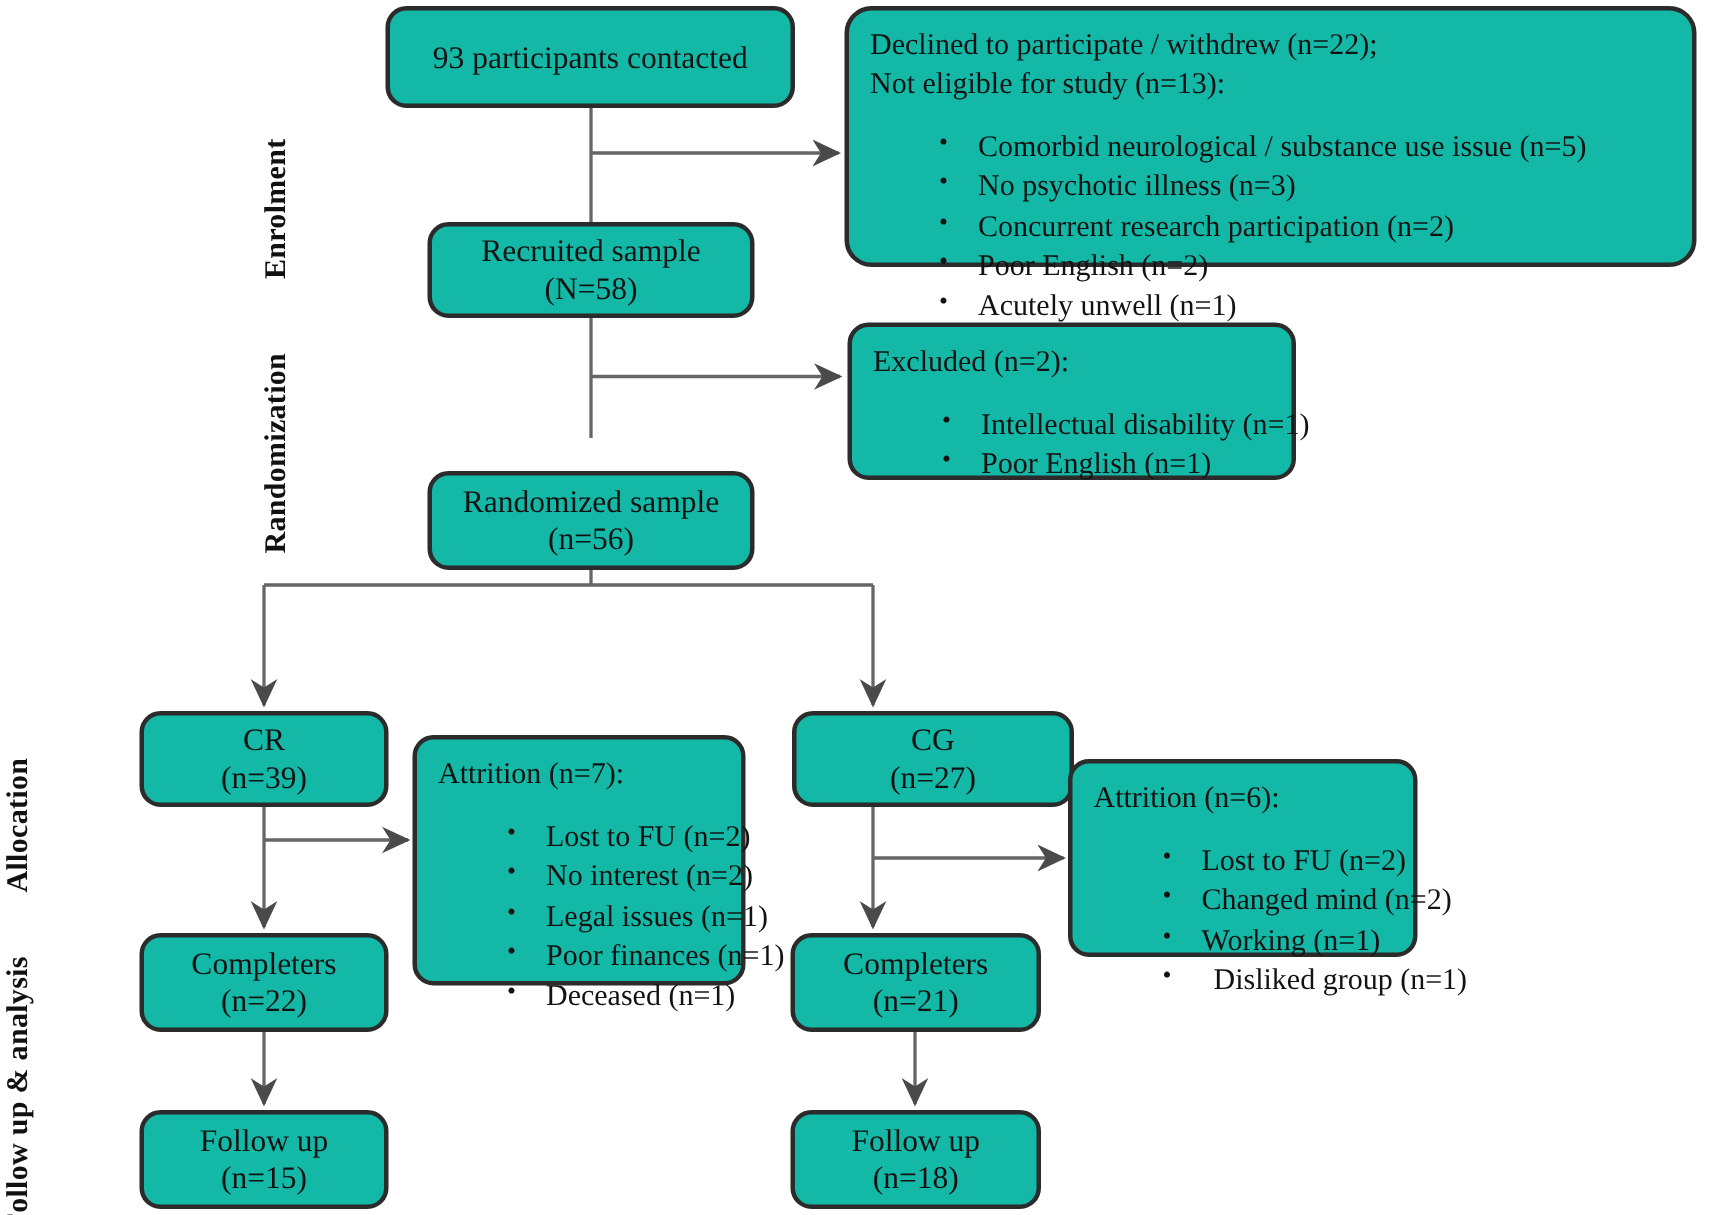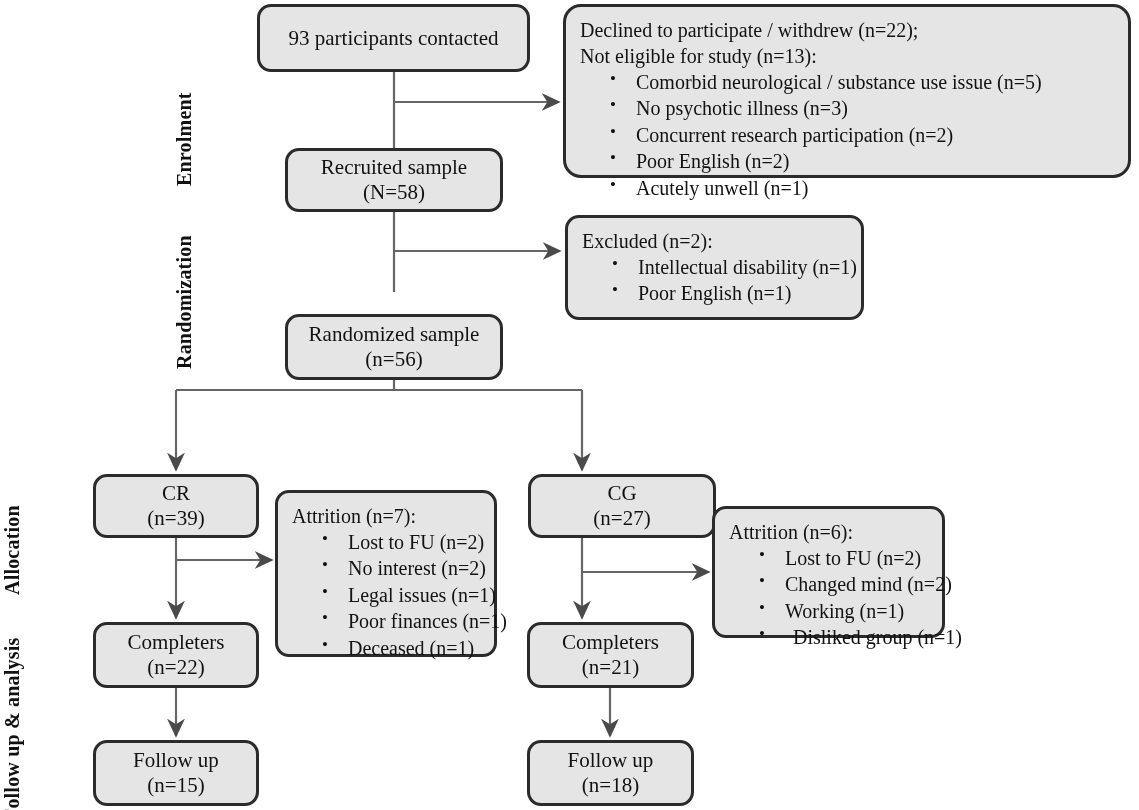--- a/index.html
+++ b/index.html
@@ -21,21 +21,21 @@
     top: 0;
     width: 1139px;
     height: 810px;
     pointer-events: none;
   }
   .node {
     position: absolute;
     box-sizing: border-box;
     border: 3px solid #2b2b2b;
     border-radius: 14px;
-    background: #e5e5e5;
+    background: #14b8a6;
     display: flex;
     flex-direction: column;
     align-items: center;
     justify-content: center;
     text-align: center;
     font-size: 21px;
     line-height: 1.18;
     color: #121212;
   }
   .node .line { display: block; white-space: nowrap; }
@@ -45,21 +45,21 @@
     text-align: left;
     padding: 10px 12px 28px 14px;
   }
   .node.list .heading {
     display: block;
     font-size: 20px;
     line-height: 1.3;
     white-space: nowrap;
   }
   .node.list ul {
-    margin: 0;
+    margin: 16px;
     padding: 0 0 0 30px;
     list-style: none;
   }
   .node.list li {
     position: relative;
     font-size: 20px;
     line-height: 1.32;
     white-space: nowrap;
     padding-left: 26px;
   }

